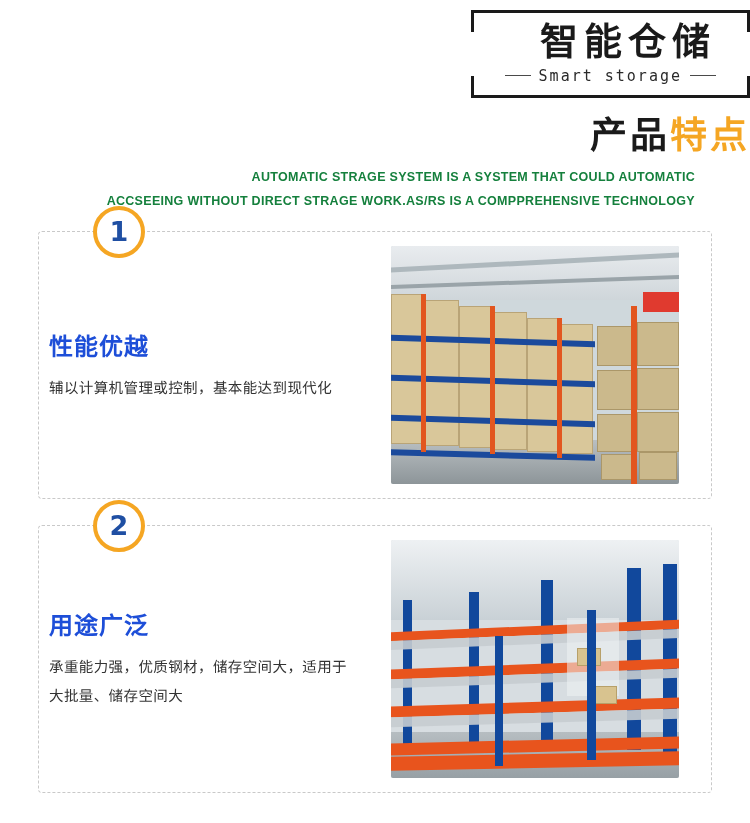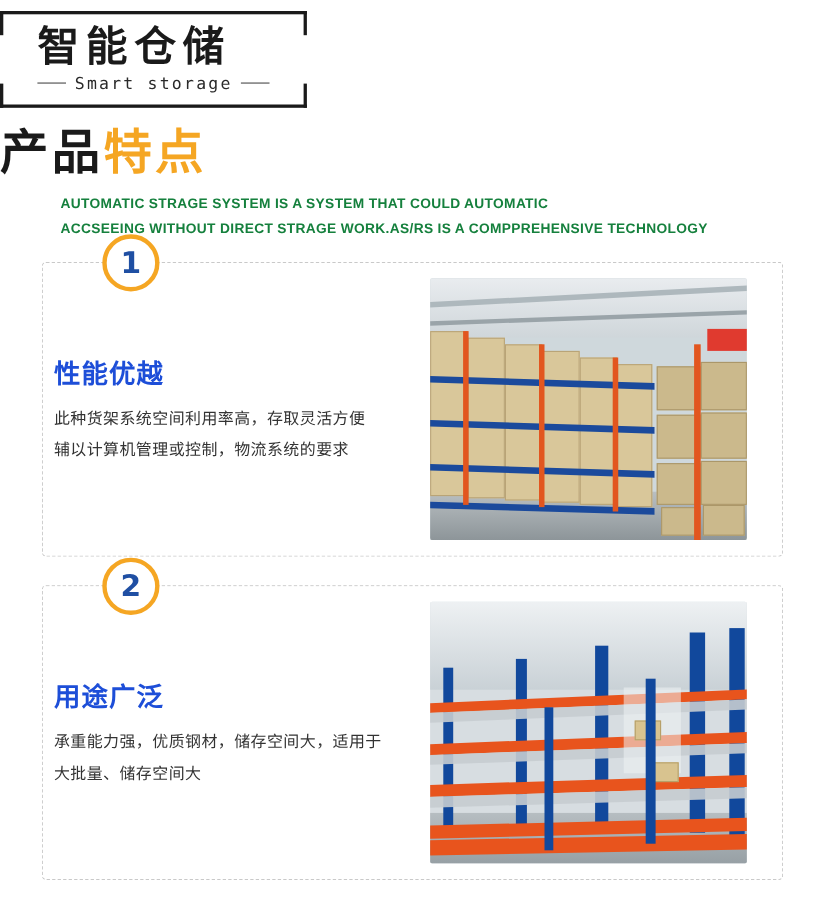--- a/index.html
+++ b/index.html
@@ -13,21 +13,21 @@
     height: 823px;
     font-family: "Liberation Sans", sans-serif;
     color: #333;
     overflow: hidden;
   }
 
   
   .header {
     width: 750px;
     padding-top: 10px;
-    text-align: left;
+    text-align: right;
   }
   .title-box {
     display: inline-block;
     position: relative;
     padding: 8px 34px 10px 34px;
     border-top: 3px solid #1a1a1a;
     border-bottom: 3px solid #1a1a1a;
     margin-bottom: 6px;
   }
   .title-box:before,
@@ -75,21 +75,21 @@
   .title-en {
     font-family: "DejaVu Sans Mono", "Liberation Mono", monospace;
     font-size: 15px;
     letter-spacing: 2px;
     color: #2a2a2a;
   }
 
   .subtitle {
     margin-top: 12px;
     font-family: "DejaVu Sans", "Liberation Sans", sans-serif;
-    font-size: 44px;
+    font-size: 37px;
     font-weight: bold;
     letter-spacing: 3px;
     line-height: 1.1;
   }
   .subtitle .dark { color: #1a1a1a; }
   .subtitle .accent { color: #f5a623; }
 
   .eng-line {
     margin: 0 auto;
     font-family: "Liberation Sans", sans-serif;
@@ -253,22 +253,21 @@
 </div>
 
 <div class="cards">
 
   <div class="card">
     <div class="badge">1</div>
 
     <div class="card-text">
       <div class="card-heading">性能优越</div>
       <div class="card-body">
-        <div>此种货架系统空间利用率高，存取灵活方便</div>
-        <div>辅以计算机管理或控制，物流系统的要求</div>
+        <div>辅以计算机管理或控制，基本能达到现代化</div>
       </div>
     </div>
 
     <div class="card-photo photo-1">
       <div class="ceiling"></div>
       <div class="floor"></div>
 
       <div class="rack" style="left:0px;  top:48px;  width:34px; height:150px;"></div>
       <div class="rack" style="left:34px; top:54px;  width:34px; height:146px;"></div>
       <div class="rack" style="left:68px; top:60px;  width:34px; height:142px;"></div>

